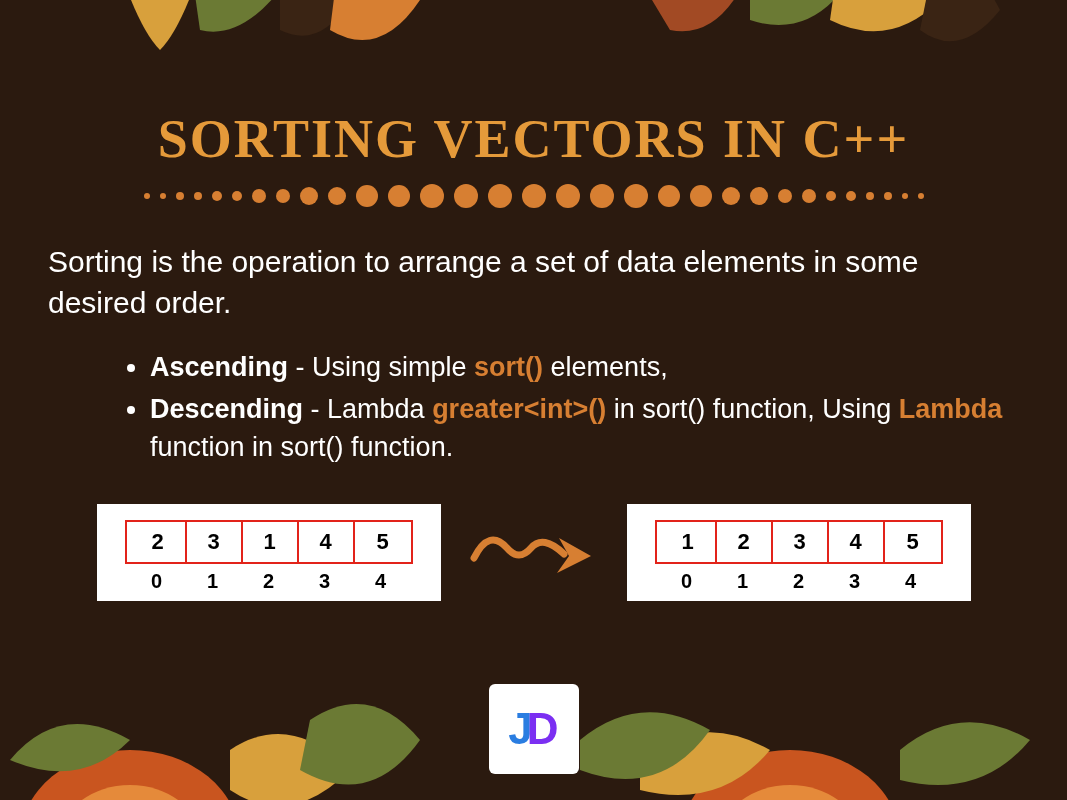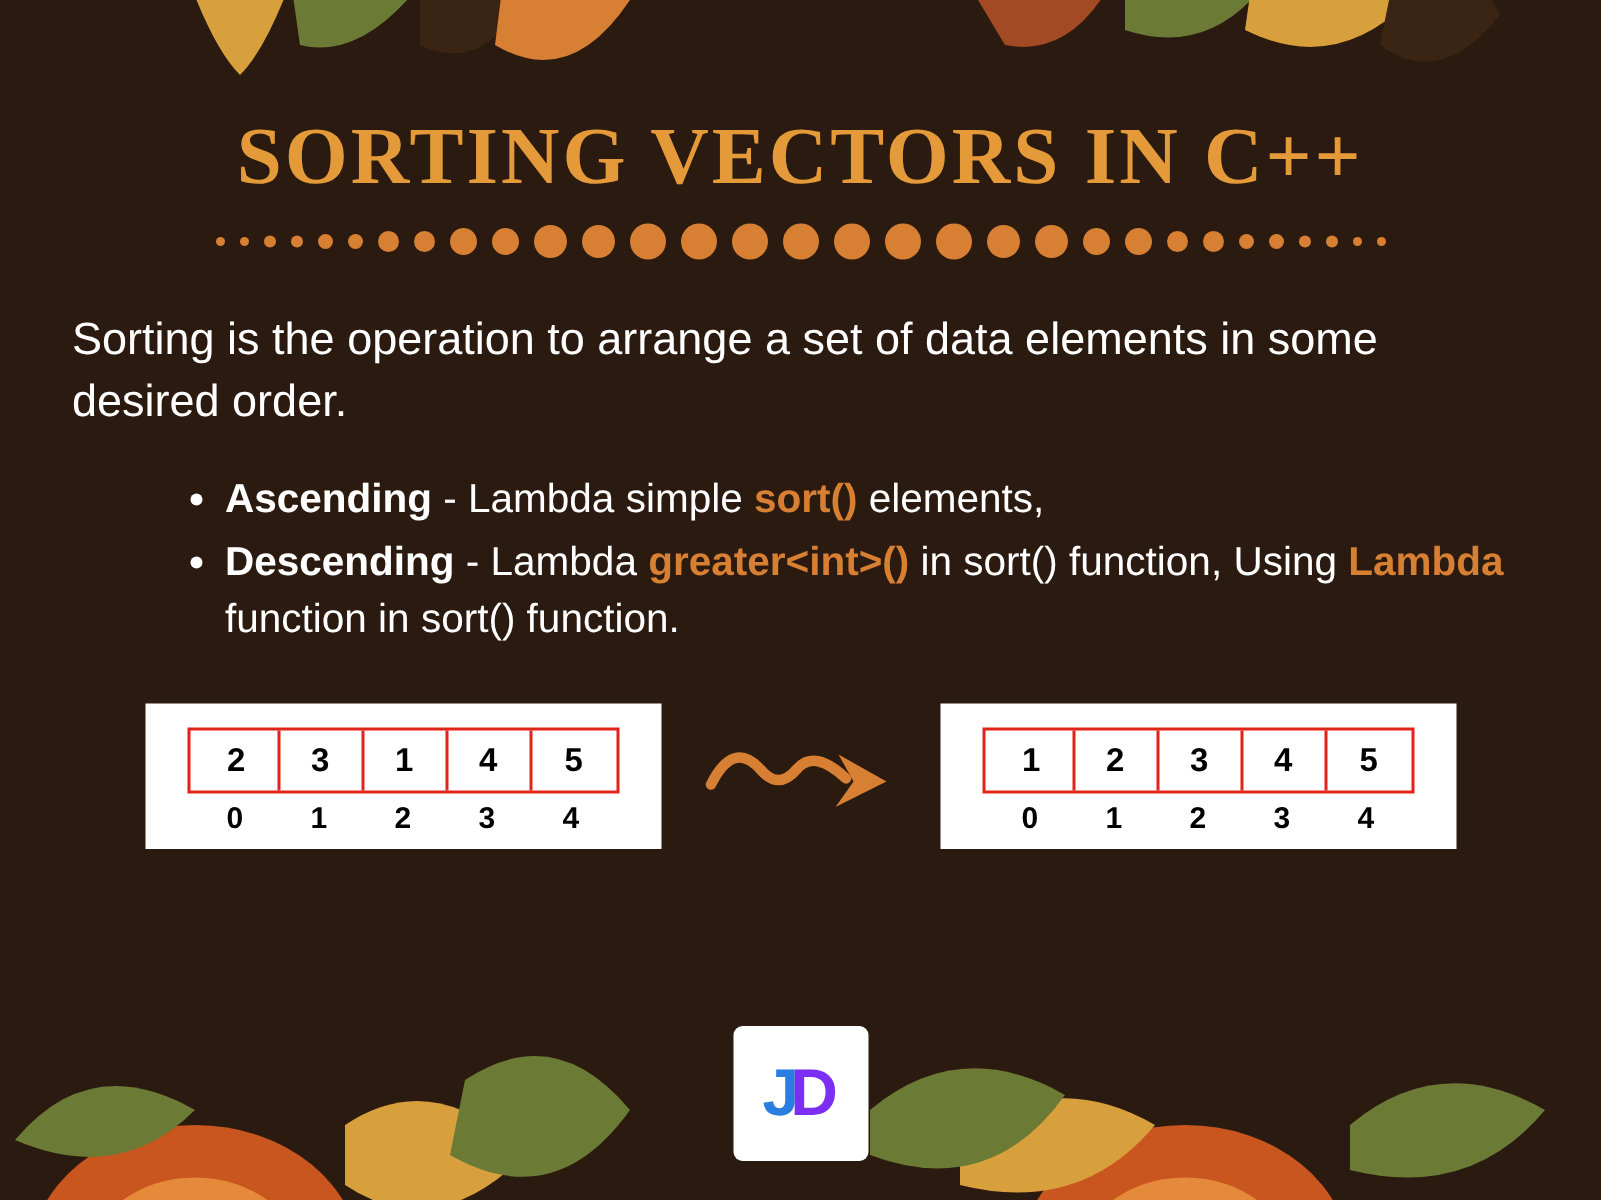--- a/index.html
+++ b/index.html
@@ -19,21 +19,21 @@
 .leaves-top { top: -40px; height: 160px; }
 .leaves-bottom { bottom: -80px; height: 240px; }
 
 .title {
   font-family: Georgia, 'Times New Roman', serif;
   font-weight: bold;
   font-size: 54px;
   color: #e59a3a;
   text-align: center;
   letter-spacing: 2px;
-  padding-top: 73px;
+  padding-top: 108px;
 }
 
 .dots-row {
   display: flex;
   justify-content: center;
   align-items: center;
   gap: 10px;
   margin-top: 14px;
 }
 .dot { background: #d77f32; border-radius: 50%; }
@@ -180,21 +180,21 @@
   <div class="dot s2"></div>
     <div class="dot s2"></div>
     <div class="dot s1"></div>
     <div class="dot s1"></div>
 </div>
 
 <p class="body-text">Sorting is the operation to arrange a set of data elements in some desired order.</p>
 
 <ul class="bullets">
   <li>
-    <span class="b">Ascending</span><span> - Lambda simple </span><span class="hl">sort()</span><span> elements,</span>
+    <span class="b">Ascending</span><span> - Using simple </span><span class="hl">sort()</span><span> elements,</span>
   </li>
   <li>
     <span class="b">Descending</span><span> - Lambda </span><span class="hl">greater&lt;int&gt;()</span><span> in sort() function, Using </span><span class="hl">Lambda</span><span> function in sort() function.</span>
   </li>
 </ul>
 
 <div class="arrays">
   <div class="array-box">
     <div class="cells">
       <div class="cell">2</div>

